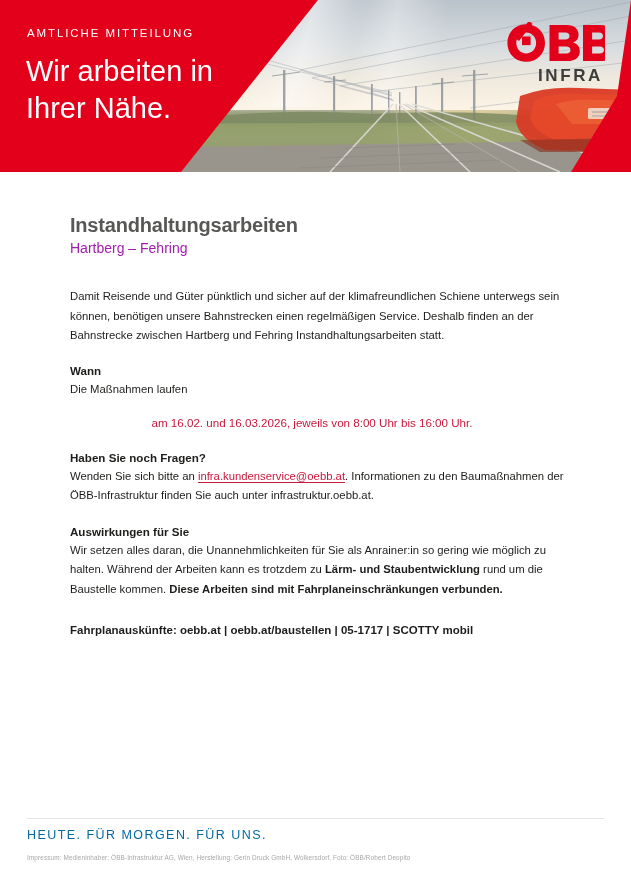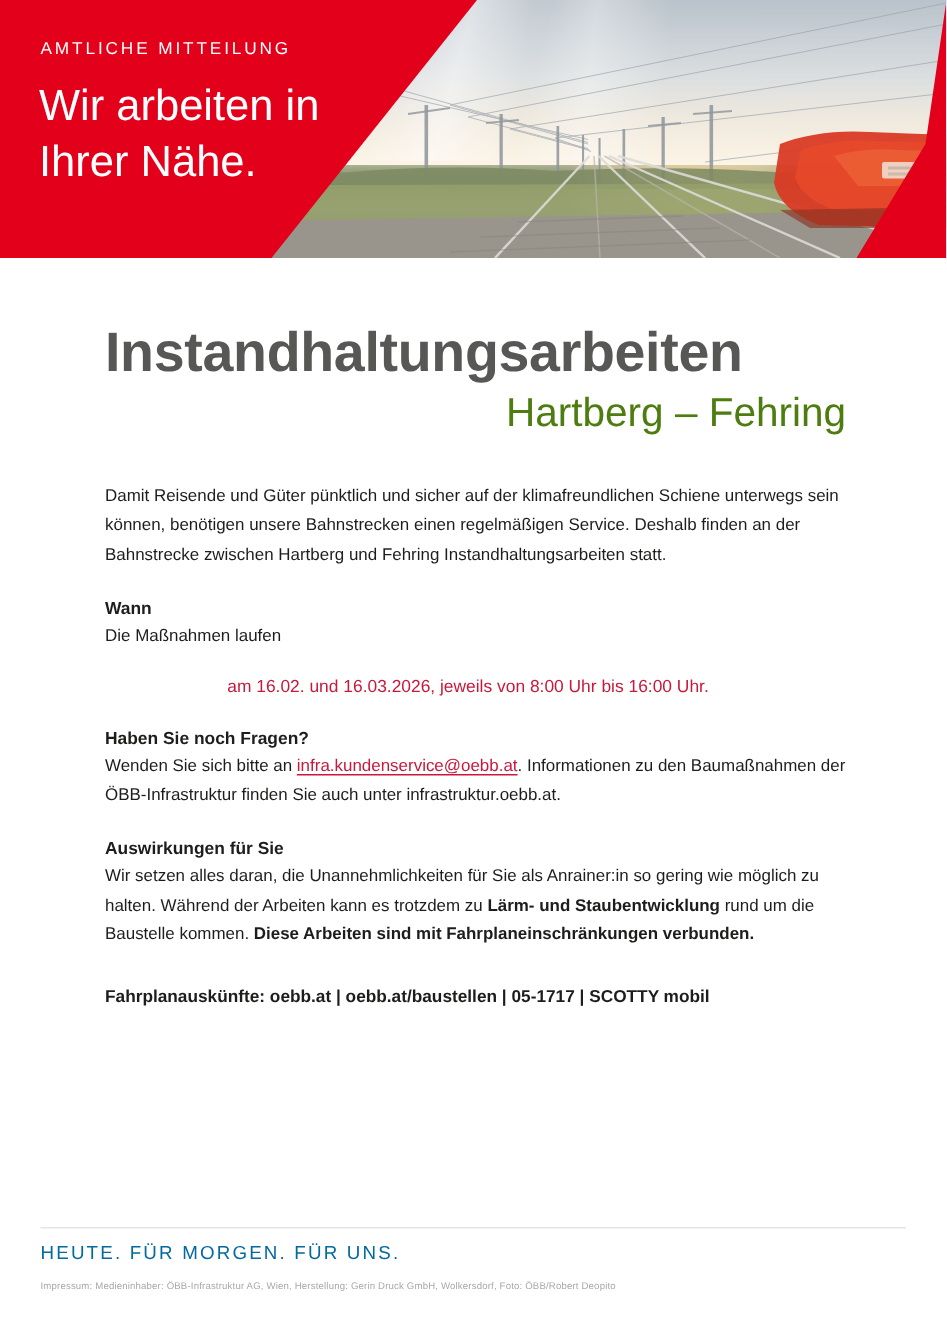--- a/index.html
+++ b/index.html
@@ -130,33 +130,32 @@
 
   
   .content {
     position: absolute;
     left: 70px;
     top: 214px;
     width: 494px;
   }
 
   .title {
-    font-size: 37px;
+    font-size: 20px;
     font-weight: 700;
     color: #575756;
     letter-spacing: -0.2px;
     line-height: 1.12;
   }
   .subtitle {
-    font-size: 27px;
-    font-weight: 400;
-    color: #4d7c0f;
+    font-size: 14px;
+    font-weight: 400;
+    color: #a21caf;
     line-height: 1.2;
     margin-top: 4px;
-    text-align: right;
   }
 
   .intro {
     margin-top: 30px;
     font-size: 11.3px;
     line-height: 1.72;
     color: #1d1d1b;
     text-align: left;
   }
 
@@ -307,20 +306,49 @@
     </div>
 
     <div class="wedge-left"></div>
     <div class="wedge-right"></div>
 
     <div class="banner-kicker">AMTLICHE MITTEILUNG</div>
 
     <div class="banner-headline">Wir arbeiten in
 Ihrer Nähe.</div>
 
+    <div class="logo">
+      <svg class="logo-mark" width="100" height="42" viewBox="0 0 100 42" aria-hidden="true">
+
+        <g fill="#e2001a">
+          <path d="M21.2 2.2 C 10.6 2.2 2.4 10.1 2.4 21 C 2.4 31.9 10.6 39.8 21.2 39.8
+                   C 31.8 39.8 40 31.9 40 21 C 40 10.1 31.8 2.2 21.2 2.2 Z
+                   M21.2 10.6 C 26.8 10.6 31.1 15.1 31.1 21 C 31.1 26.9 26.8 31.4 21.2 31.4
+                   C 15.6 31.4 11.3 26.9 11.3 21 C 11.3 15.1 15.6 10.6 21.2 10.6 Z"></path>
+          <rect x="16.6" y="-2" width="4.6" height="22" transform="rotate(38 18.9 9)"></rect>
+          <rect x="17.0" y="14.5" width="8.6" height="8.6"></rect>
+        </g>
+
+        <g fill="#e2001a">
+          <path d="M44.5 3 L62 3 C 69.5 3 73.6 7.2 73.6 12.8 C 73.6 16.7 71.5 19.4 68.1 20.6
+                   C 72.3 21.7 74.8 24.8 74.8 29.2 C 74.8 35.2 70.4 39 62.6 39 L44.5 39 Z
+                   M53.6 10.6 L53.6 17.6 L60.4 17.6 C 63 17.6 64.5 16.3 64.5 14.1
+                   C 64.5 11.9 63 10.6 60.4 10.6 Z
+                   M53.6 24.5 L53.6 31.4 L61.1 31.4 C 63.9 31.4 65.5 30.1 65.5 27.9
+                   C 65.5 25.8 63.9 24.5 61.1 24.5 Z"></path>
+          <path d="M78 3 L95.5 3 C 103 3 107.1 7.2 107.1 12.8 C 107.1 16.7 105 19.4 101.6 20.6
+                   C 105.8 21.7 108.3 24.8 108.3 29.2 C 108.3 35.2 103.9 39 96.1 39 L78 39 Z
+                   M87.1 10.6 L87.1 17.6 L93.9 17.6 C 96.5 17.6 98 16.3 98 14.1
+                   C 98 11.9 96.5 10.6 93.9 10.6 Z
+                   M87.1 24.5 L87.1 31.4 L94.6 31.4 C 97.4 31.4 99 30.1 99 27.9
+                   C 99 25.8 97.4 24.5 94.6 24.5 Z"></path>
+        </g>
+      </svg>
+      <span class="logo-sub">INFRA</span>
+    </div>
   </div>
 
   <div class="content">
 
     <h1 class="title">Instandhaltungsarbeiten</h1>
 
     <h2 class="subtitle">Hartberg – Fehring</h2>
 
     <p class="intro">Damit Reisende und Güter pünktlich und sicher auf der klimafreundlichen Schiene unterwegs sein können, benötigen unsere Bahnstrecken einen regelmäßigen Service. Deshalb finden an der Bahnstrecke zwischen Hartberg und Fehring Instandhaltungsarbeiten statt.</p>
 

